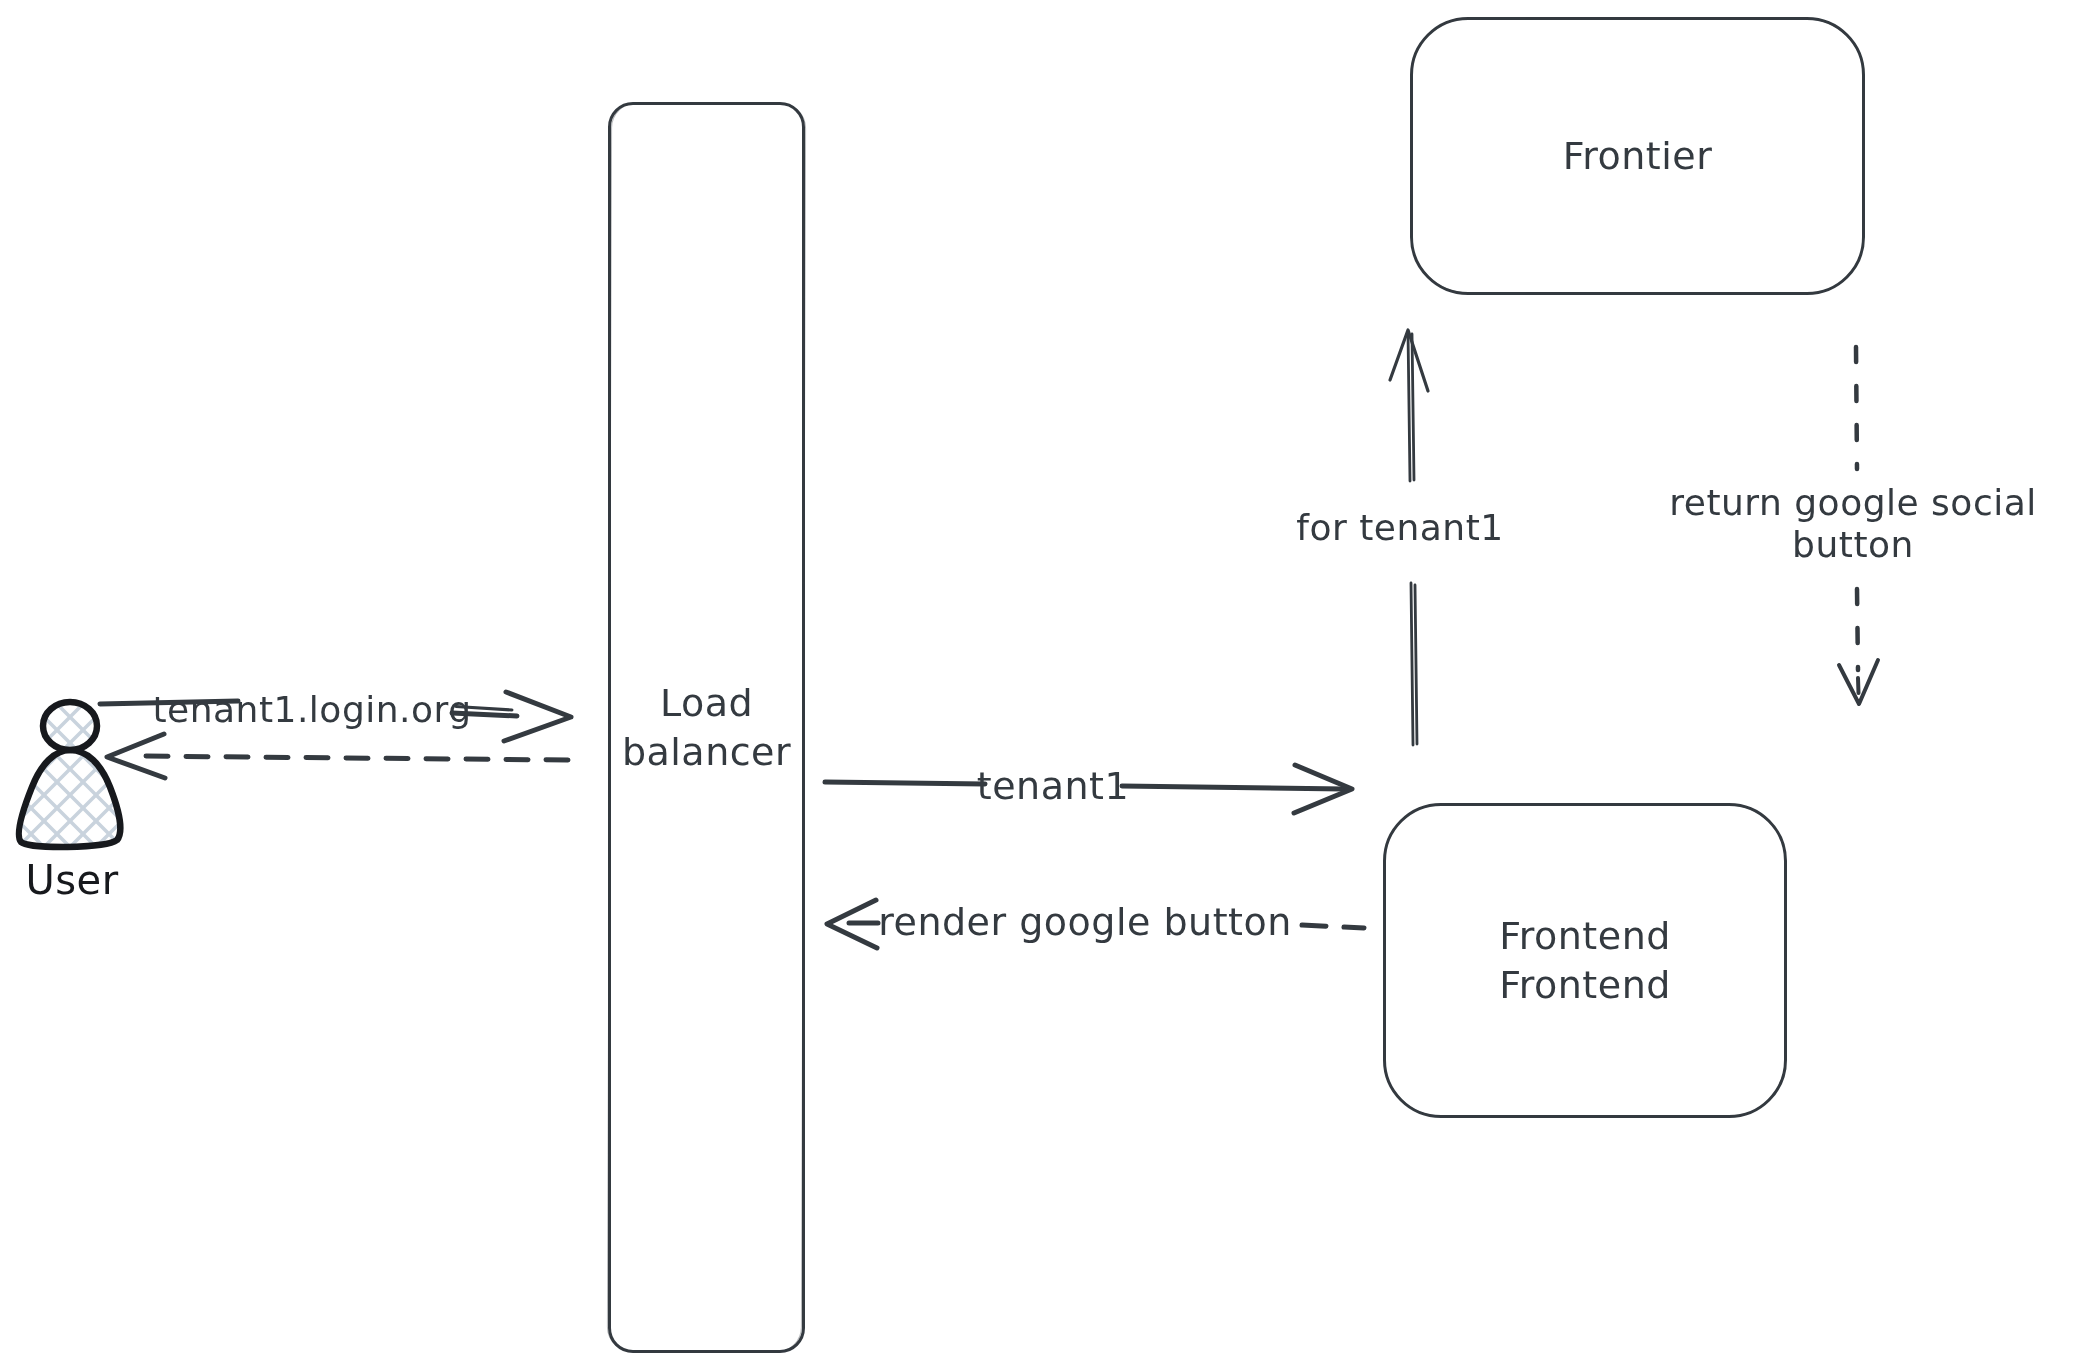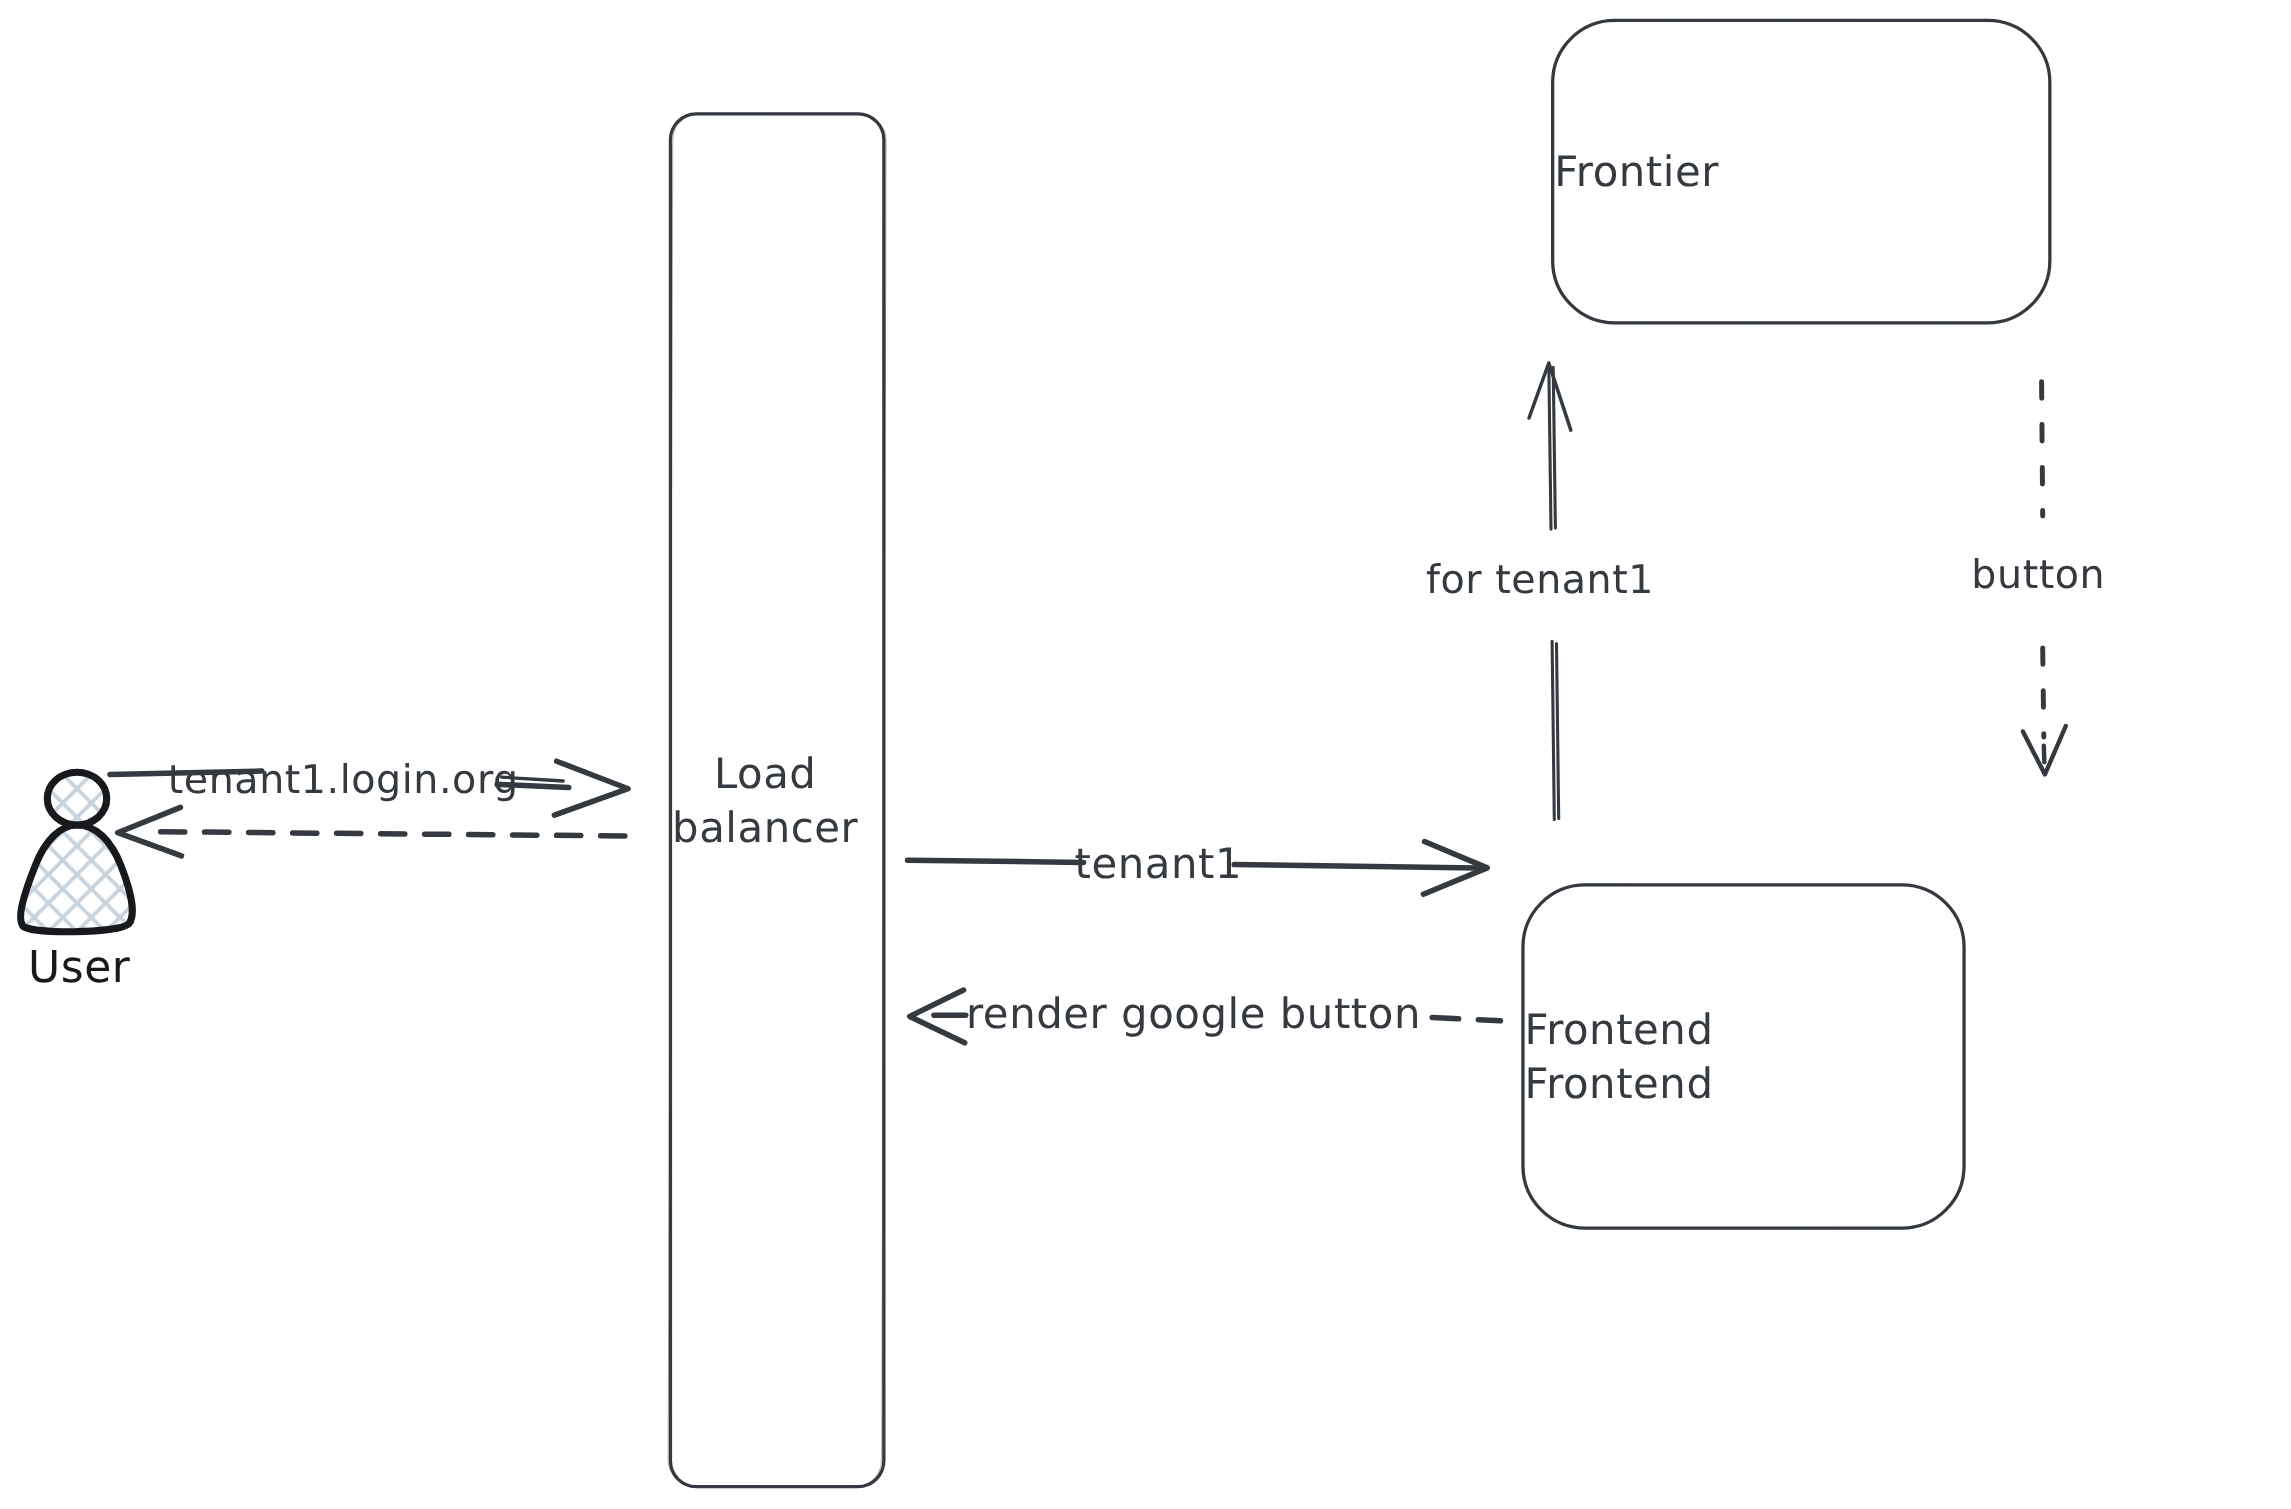--- a/index.html
+++ b/index.html
@@ -20,21 +20,21 @@
     position: absolute;
     left: 0; top: 0;
     width: 2083px; height: 1372px;
   }
   .node {
     position: absolute;
     border: 3px solid #343a40;
     background: #ffffff;
     display: flex;
     align-items: center;
-    justify-content: flex-start;
+    justify-content: center;
     box-sizing: border-box;
   }
   .node::after {
     content: '';
     position: absolute;
     inset: -2px;
     border: 1.5px solid rgba(52,58,64,0.35);
     border-radius: inherit;
     transform: rotate(0.2deg);
     pointer-events: none;
@@ -152,16 +152,17 @@
 
   <div class="edge-label" style="left:1053px; top:786px; font-size:38px;">tenant1</div>
 
   <div class="edge-label" style="left:1085px; top:922px; font-size:38px;">render google button</div>
 
   <div class="edge-label" style="left:1400px; top:528px;">
     <span>for tenant1</span>
   </div>
 
   <div class="edge-label" style="left:1853px; top:524px;">
+    <span>return google social</span>
     <span>button</span>
   </div>
 
 </div>
 
 </body></html>

